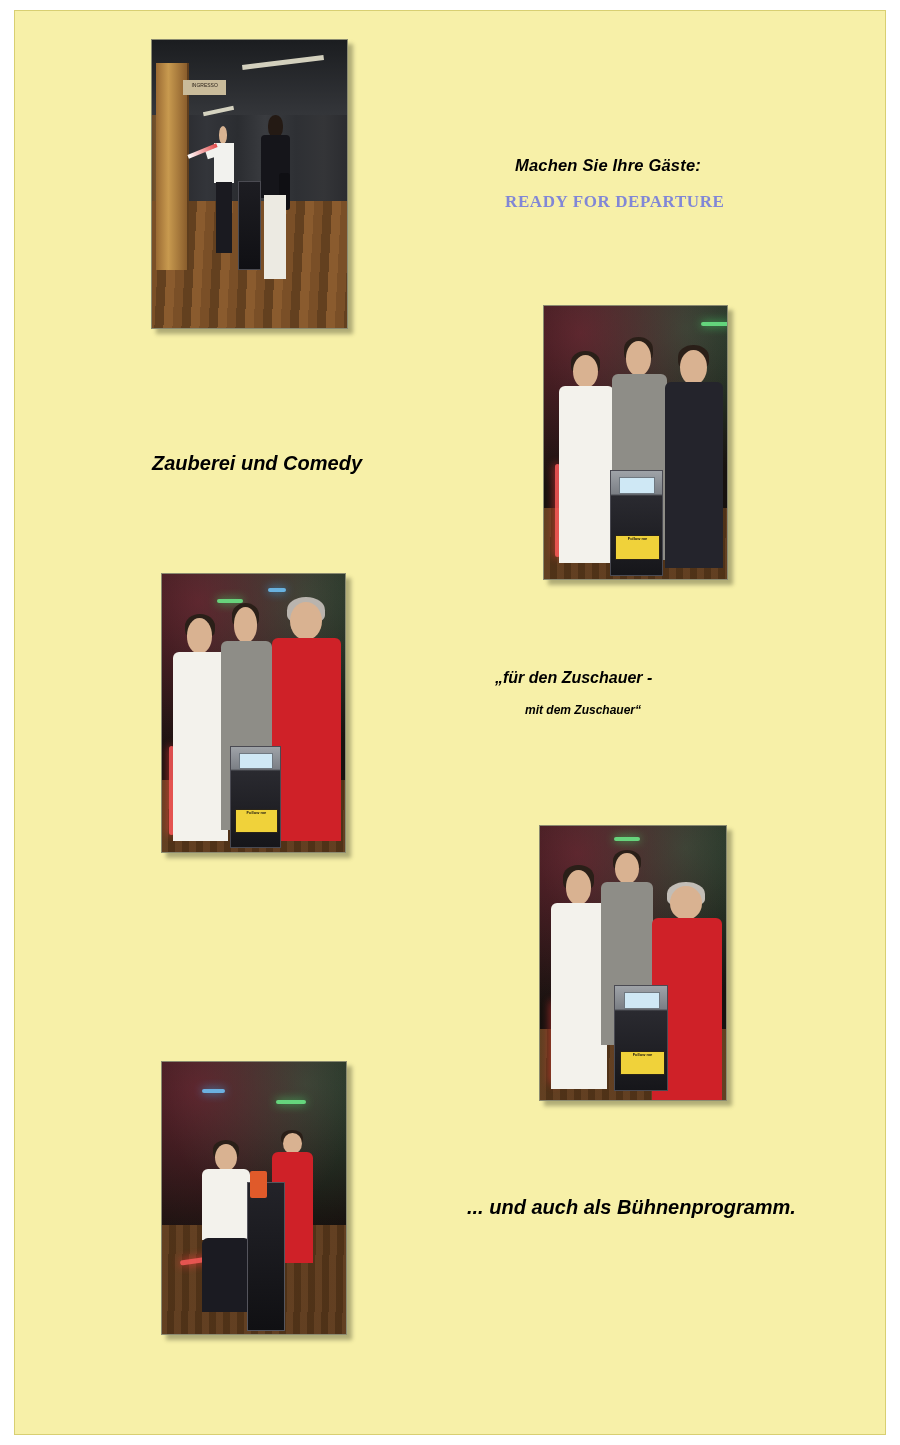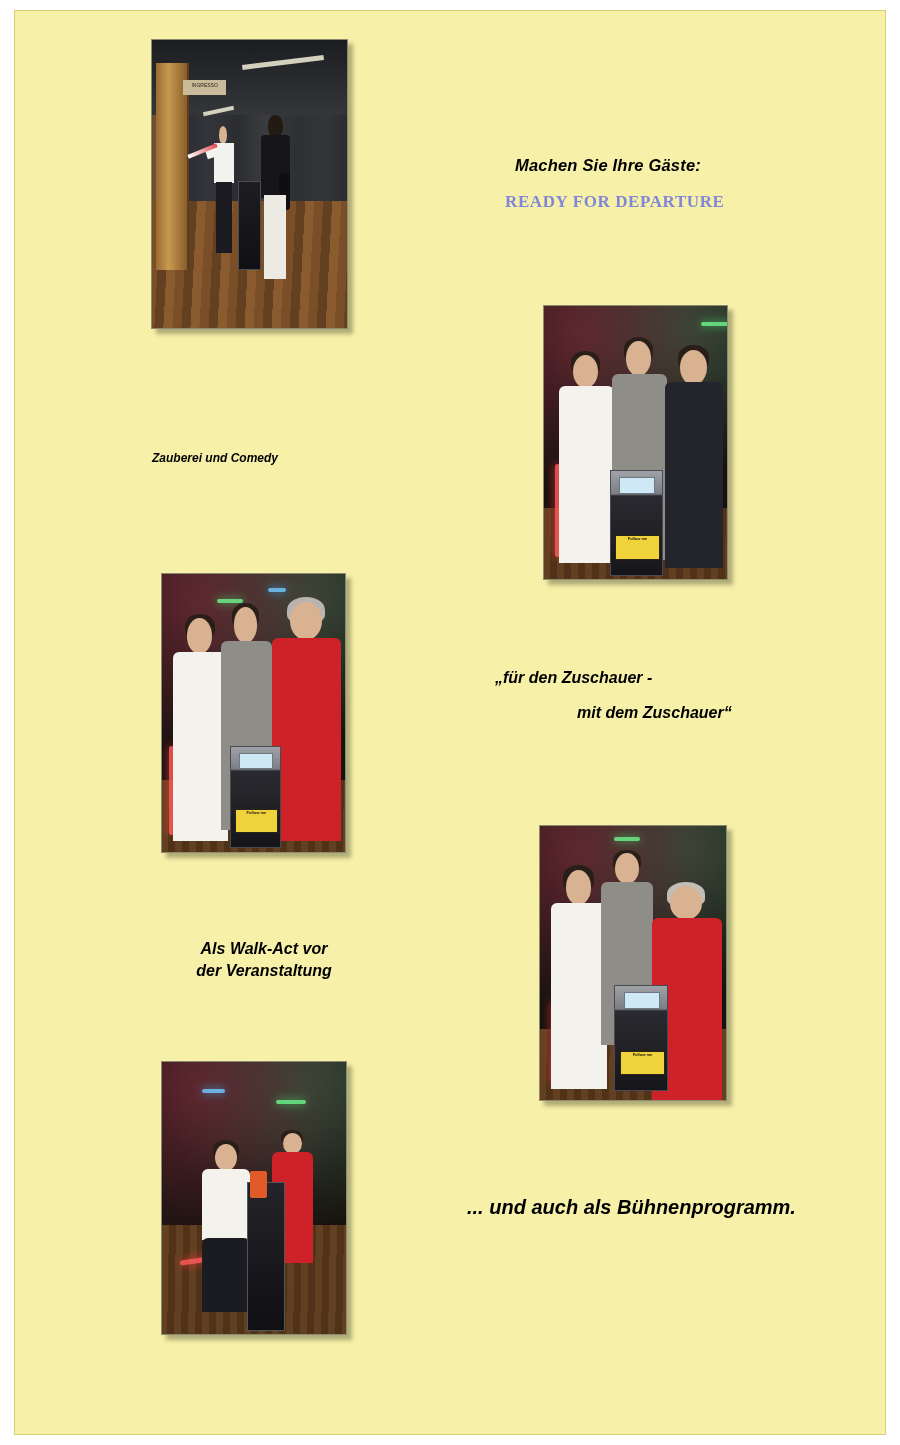--- a/index.html
+++ b/index.html
@@ -56,33 +56,33 @@
     font-family: "Liberation Serif", serif;
     font-style: normal;
     font-weight: bold;
     color: #8187d6;
     letter-spacing: 0.6px;
   }
 
   #caption-zauberei {
     left: 137px;
     top: 439px;
-    font-size: 12px;
+    font-size: 20px;
   }
 
   #caption-zuschauer-1 {
     left: 480px;
     top: 656px;
     font-size: 16px;
   }
 
   #caption-zuschauer-2 {
-    left: 562px;
+    left: 510px;
     top: 691px;
-    font-size: 16px;
+    font-size: 12px;
   }
 
   #caption-walkact {
     left: 164px;
     top: 927px;
     font-size: 16px;
     text-align: center;
     width: 170px;
   }
 
@@ -234,22 +234,20 @@
     <div class="txt" id="headline-1">Machen Sie Ihre Gäste:</div>
 
     <div class="txt" id="headline-2">READY FOR DEPARTURE</div>
 
     <div class="txt" id="caption-zauberei">Zauberei und Comedy</div>
 
     <div class="txt" id="caption-zuschauer-1">„für den Zuschauer -</div>
 
     <div class="txt" id="caption-zuschauer-2">mit dem Zuschauer“</div>
 
-    <div class="txt" id="caption-walkact">Als Walk-Act vor
-der Veranstaltung</div>
 
     <div class="txt" id="caption-buehne">... und auch als Bühnenprogramm.</div>
 
     <div class="photo" id="photo-corridor" style="left:136px; top:28px; width:197px; height:290px;">
       <div class="ph-inner">
         <div class="scene"></div>
         <div class="ceiling"></div>
         <div class="floor"></div>
         <div class="light-strip ls1"></div>
         <div class="light-strip ls2"></div>

